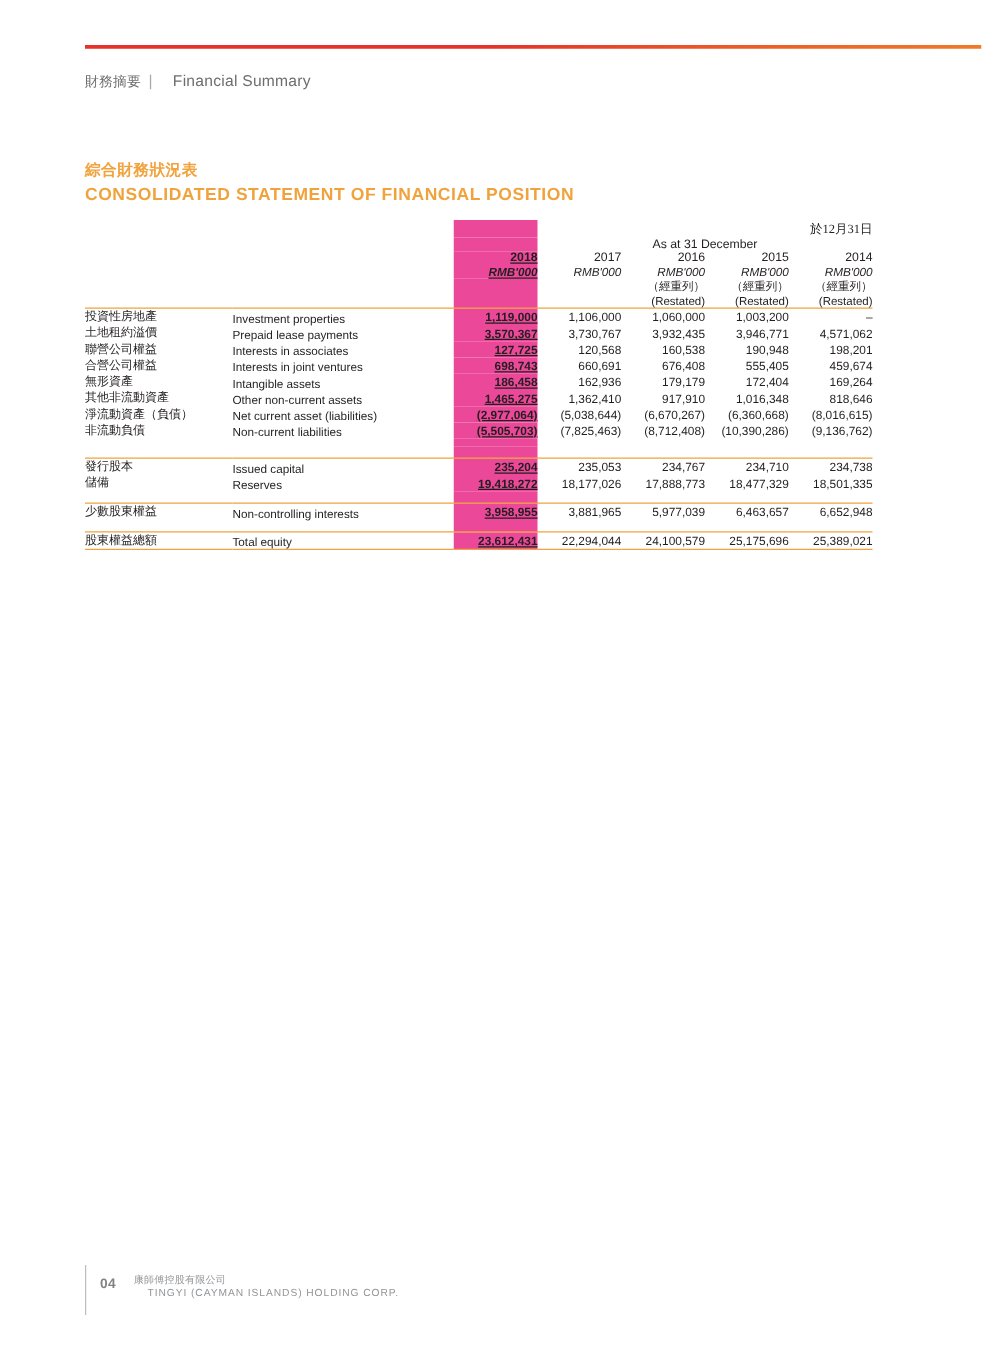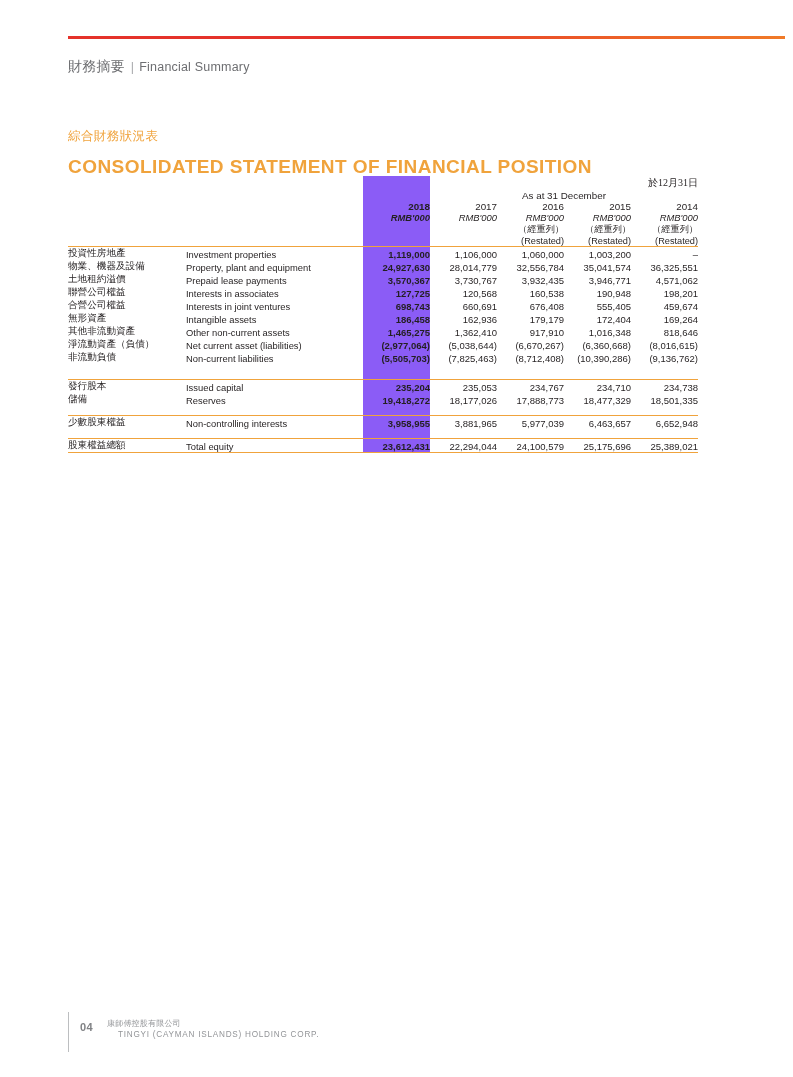--- a/index.html
+++ b/index.html
@@ -31,53 +31,54 @@
     position: absolute;
     left: 68px;
     top: 58px;
     font-size: 12.5px;
     color: #6d6e71;
     letter-spacing: 0.2px;
     white-space: nowrap;
   }
   .running-header .zh {
     font-family: "DejaVu Sans", "Liberation Sans", sans-serif;
-    font-size: 14px;
+    font-size: 11px;
     margin-top: 40px;
   }
   .running-header .bar {
     color: #a7a9ac;
     margin: 0 5px 0 6px;
     font-weight: 300;
   }
   .running-header .en {
     font-size: 12.5px;
+    margin-left: 11px;
   }
 
   
   .sec-title {
     position: absolute;
     left: 68px;
     top: 128px;
   }
   .sec-title .zh {
     font-family: "DejaVu Sans", "Liberation Sans", sans-serif;
     font-size: 12.5px;
-    font-weight: normal;
+    font-weight: bold;
     color: #f0a33c;
     letter-spacing: 0.4px;
     line-height: 16px;
   }
   .sec-title .en {
-    font-size: 19px;
+    font-size: 14px;
     font-weight: bold;
     color: #f0a33c;
     letter-spacing: 0.45px;
     line-height: 18px;
-    margin-top: 14px;
+    margin-top: 2px;
   }
 
   
   .fin-table {
     position: absolute;
     left: 68px;
     top: 176px;
     width: 630px;
     border-collapse: collapse;
     font-size: 9.6px;
@@ -88,21 +89,21 @@
     vertical-align: bottom;
     font-weight: normal;
   }
 
   
   col.c-zh  { width: 118px; }
   col.c-en  { width: 177px; }
   col.c-num { width: 67px; }
 
   
-  .hl { background: #8b5cf6; }
+  .hl { background: #ec4899; text-decoration: underline; }
 
   
   .hdr-spanzh {
     text-align: right;
     font-family: Liberation Serif, serif;
     font-size: 10px;
     font-weight: bold;
     padding-bottom: 3px;
   }
   .hdr-spanen {
@@ -297,29 +298,20 @@
     <tr class="rule-top">
       <td class="lbl-zh">投資性房地產</td>
       <td class="lbl-en">Investment properties</td>
       <td class="num b hl">1,119,000</td>
       <td class="num">1,106,000</td>
       <td class="num">1,060,000</td>
       <td class="num">1,003,200</td>
       <td class="num">–</td>
     </tr>
     <tr>
-      <td class="lbl-zh">物業、機器及設備</td>
-      <td class="lbl-en">Property, plant and equipment</td>
-      <td class="num b hl">24,927,630</td>
-      <td class="num">28,014,779</td>
-      <td class="num">32,556,784</td>
-      <td class="num">35,041,574</td>
-      <td class="num">36,325,551</td>
-    </tr>
-    <tr>
       <td class="lbl-zh">土地租約溢價</td>
       <td class="lbl-en">Prepaid lease payments</td>
       <td class="num b hl">3,570,367</td>
       <td class="num">3,730,767</td>
       <td class="num">3,932,435</td>
       <td class="num">3,946,771</td>
       <td class="num">4,571,062</td>
     </tr>
     <tr>
       <td class="lbl-zh">聯營公司權益</td>

